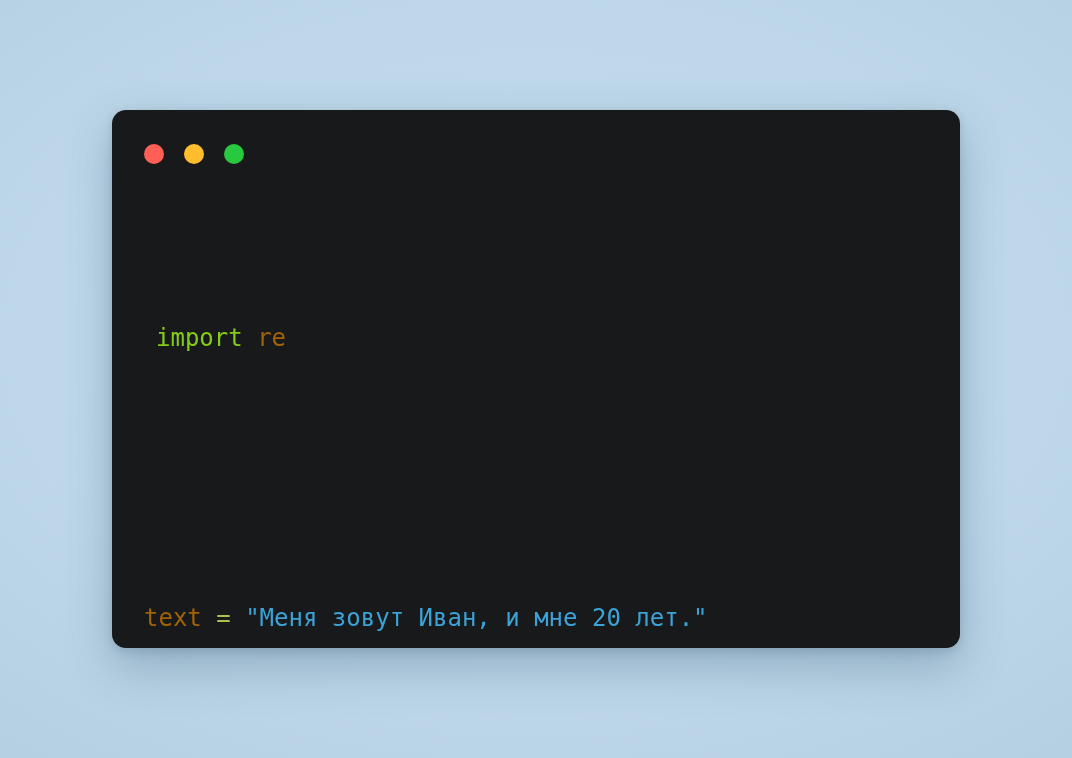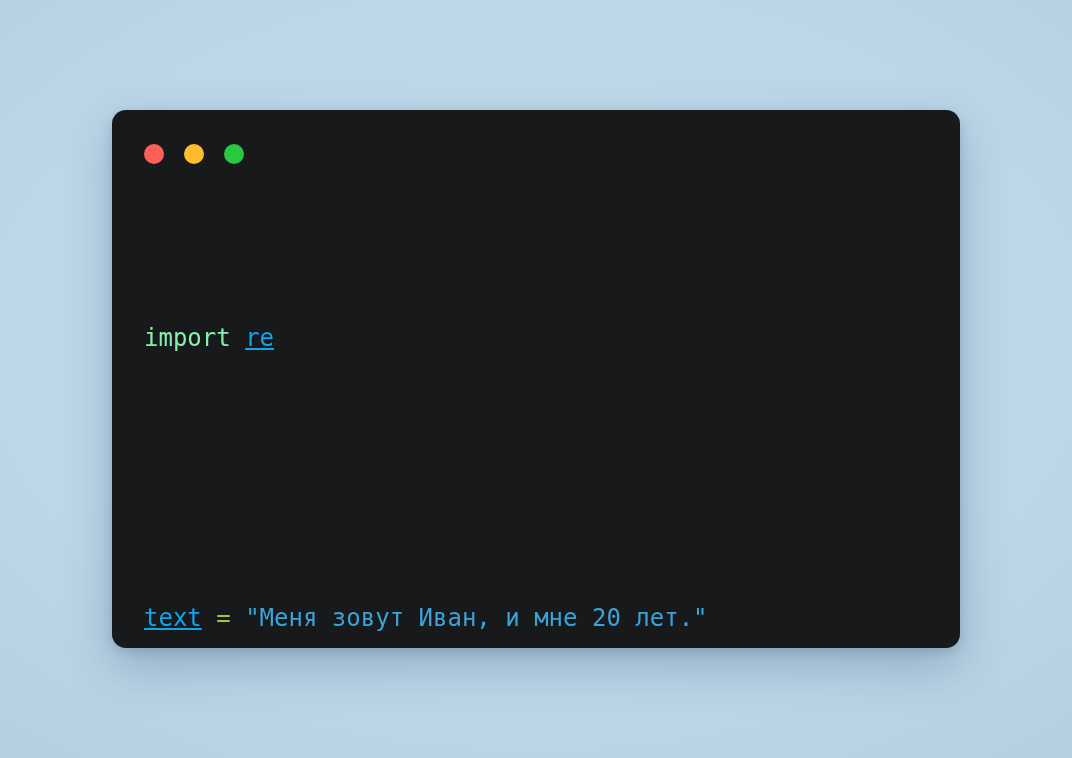--- a/index.html
+++ b/index.html
@@ -59,22 +59,22 @@
     white-space: pre;
     letter-spacing: 0px;
   }
   .line {
     height: 35px;
     white-space: pre;
   }
   .line.blank { height: 35px; }
 
   
-  .t-kw      { color: #86efac; }  
-  .t-id      { color: #0ea5e9; text-decoration: underline; }  
+  .t-kw      { color: #84cc16; margin-left: 12px; }  
+  .t-id      { color: #a16207; }  
   .t-op      { color: #a9c34a; }  
   .t-str     { color: #3ba3d8; }  
   .t-punc    { color: #d4d4d4; }  
 </style>
 </head>
 <body>
 
 <div class="stage">
 
   <div class="code-window">

